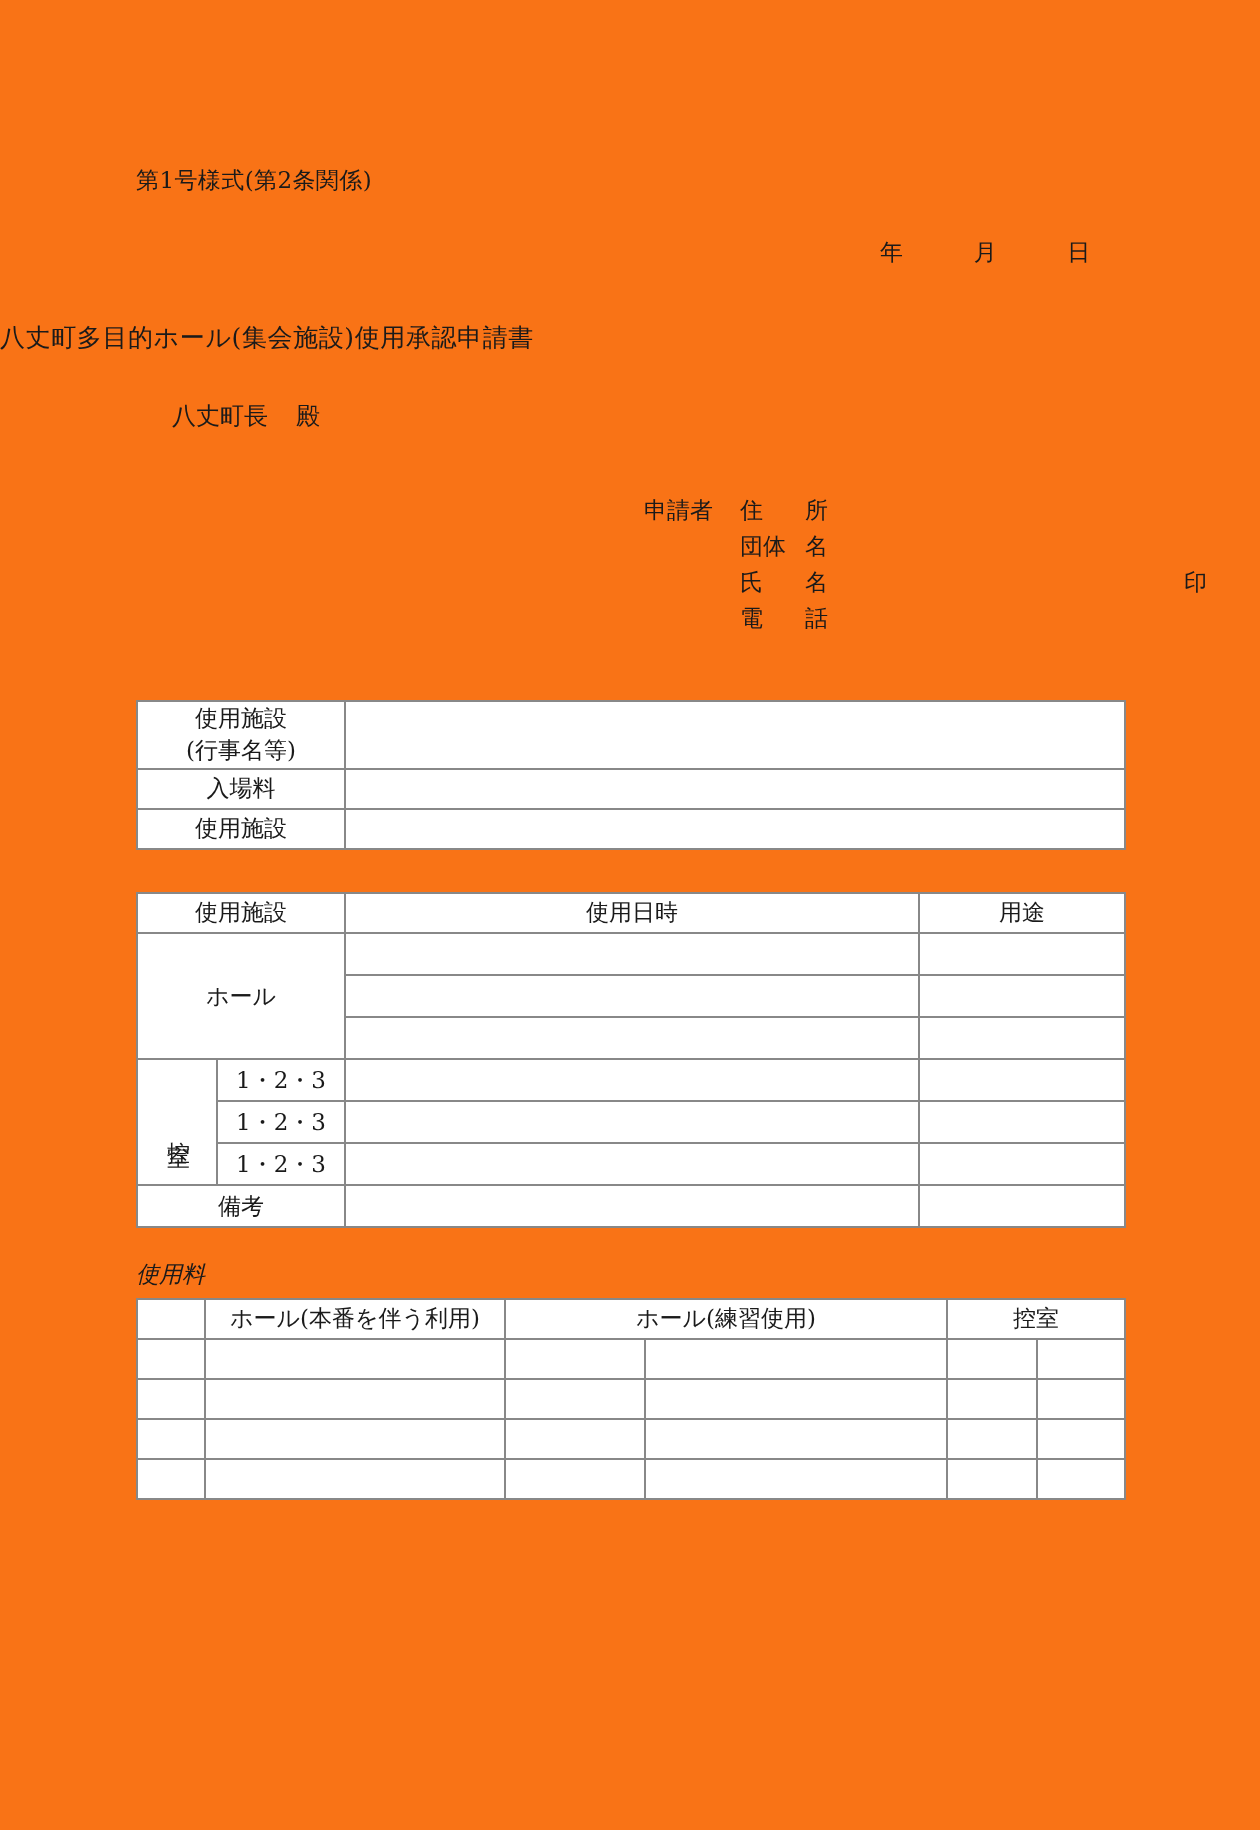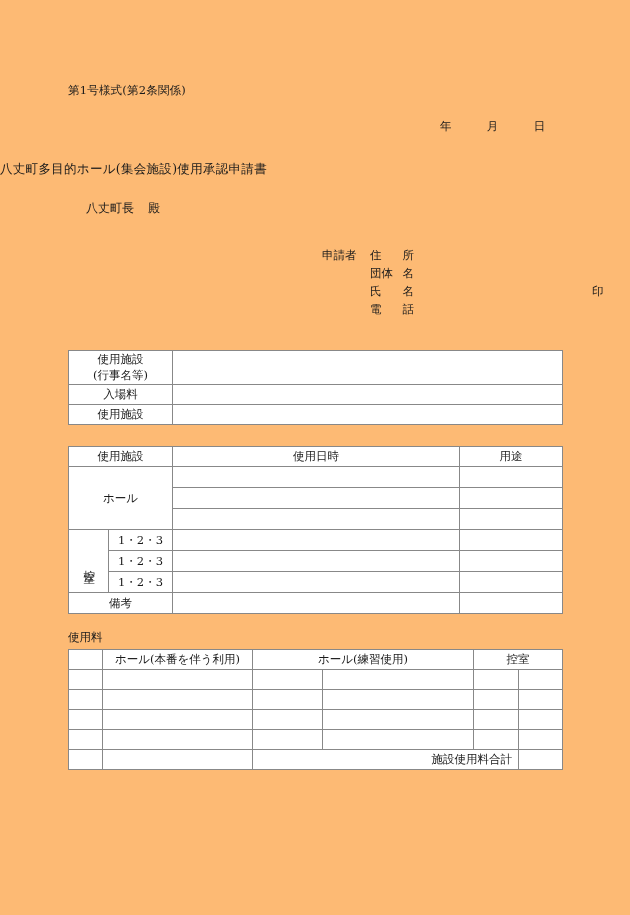--- a/index.html
+++ b/index.html
@@ -13,21 +13,21 @@
     position: relative;
     font-family: "DejaVu Serif", "Liberation Serif", serif;
     color: #1a1a1a;
     overflow: hidden;
   }
   .page {
     position: absolute;
     left: 0; top: 0;
     width: 630px;
     height: 915px;
-    background: #fdba74;
+    background: #f97316;
   }
 
   
   .form-no {
     position: absolute;
     left: 68px;
     top: 83px;
     font-size: 11.5px;
     letter-spacing: 0.2px;
     white-space: nowrap;
@@ -143,20 +143,21 @@
     line-height: 1;
     letter-spacing: 2px;
   }
 
   .fee-caption {
     position: absolute;
     left: 68px;
     top: 630px;
     font-size: 11.5px;
     white-space: nowrap;
+    font-style: italic;
   }
 
   
   #table-fee {
     left: 68px;
     top: 649px;
     width: 494px;
   }
   #table-fee td { height: 19px; text-align: center; }
   #table-fee td.total-label {
@@ -342,22 +343,16 @@
         <td></td>
       </tr>
       <tr>
         <td></td>
         <td></td>
         <td></td>
         <td></td>
         <td></td>
         <td></td>
       </tr>
-      <tr>
-        <td></td>
-        <td></td>
-        <td class="total-label" colspan="3">施設使用料合計</td>
-        <td></td>
-      </tr>
     </tbody>
   </table>
 
 </div>
 
 </body></html>

